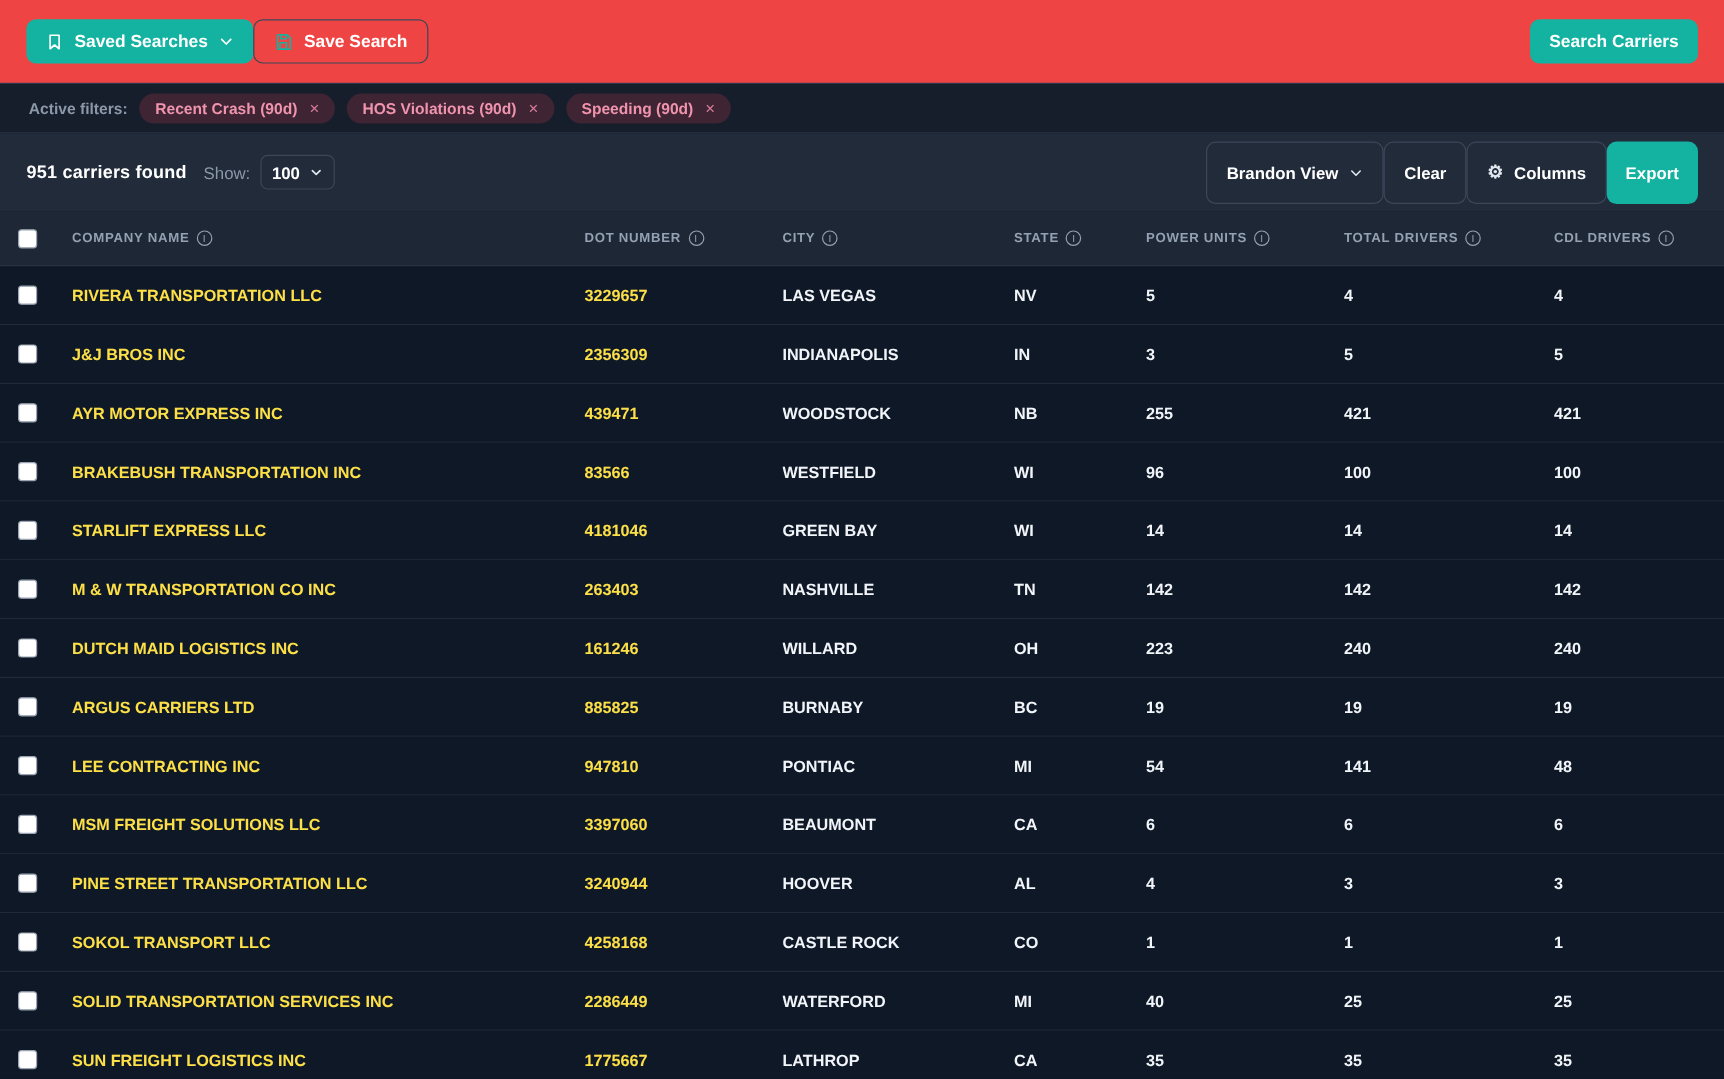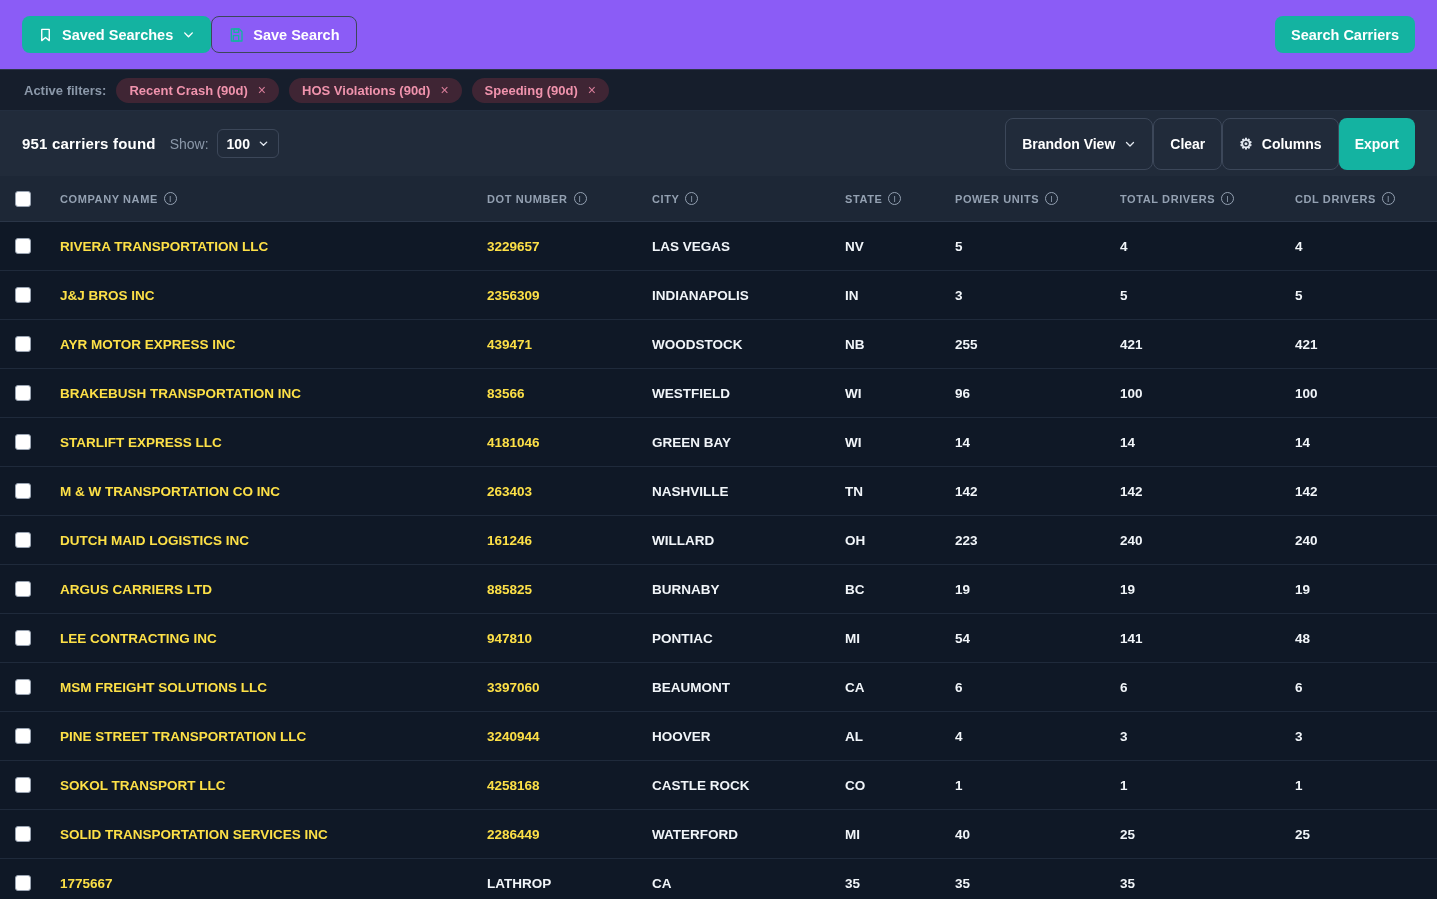--- a/index.html
+++ b/index.html
@@ -6,21 +6,21 @@
   html, body { width: 1437px; height: 899px; overflow: hidden; }
   body {
     font-family: "Liberation Sans", "DejaVu Sans", sans-serif;
     background: #0f1826;
     color: #f1f5f9;
   }
 
   
   .topbar {
     height: 70px;
-    background: #8b5cf6;
+    background: #ef4444;
     display: flex;
     align-items: center;
     padding: 0 22px;
     border-bottom: 1px solid #2c3749;
   }
   .btn {
     display: inline-flex;
     align-items: center;
     gap: 9px;
     height: 37px;
@@ -422,20 +422,21 @@
         <div class="cell">WATERFORD</div>
         <div class="cell">MI</div>
         <div class="cell">40</div>
         <div class="cell">25</div>
         <div class="cell">25</div>
       </div>
       <div class="tr row">
         <div class="cb-cell">
           <div class="checkbox"></div>
         </div>
+        <div class="cell cell-link">SUN FREIGHT LOGISTICS INC</div>
         <div class="cell cell-link">1775667</div>
         <div class="cell">LATHROP</div>
         <div class="cell">CA</div>
         <div class="cell">35</div>
         <div class="cell">35</div>
         <div class="cell">35</div>
       </div>
     </div>
 </div>
 

